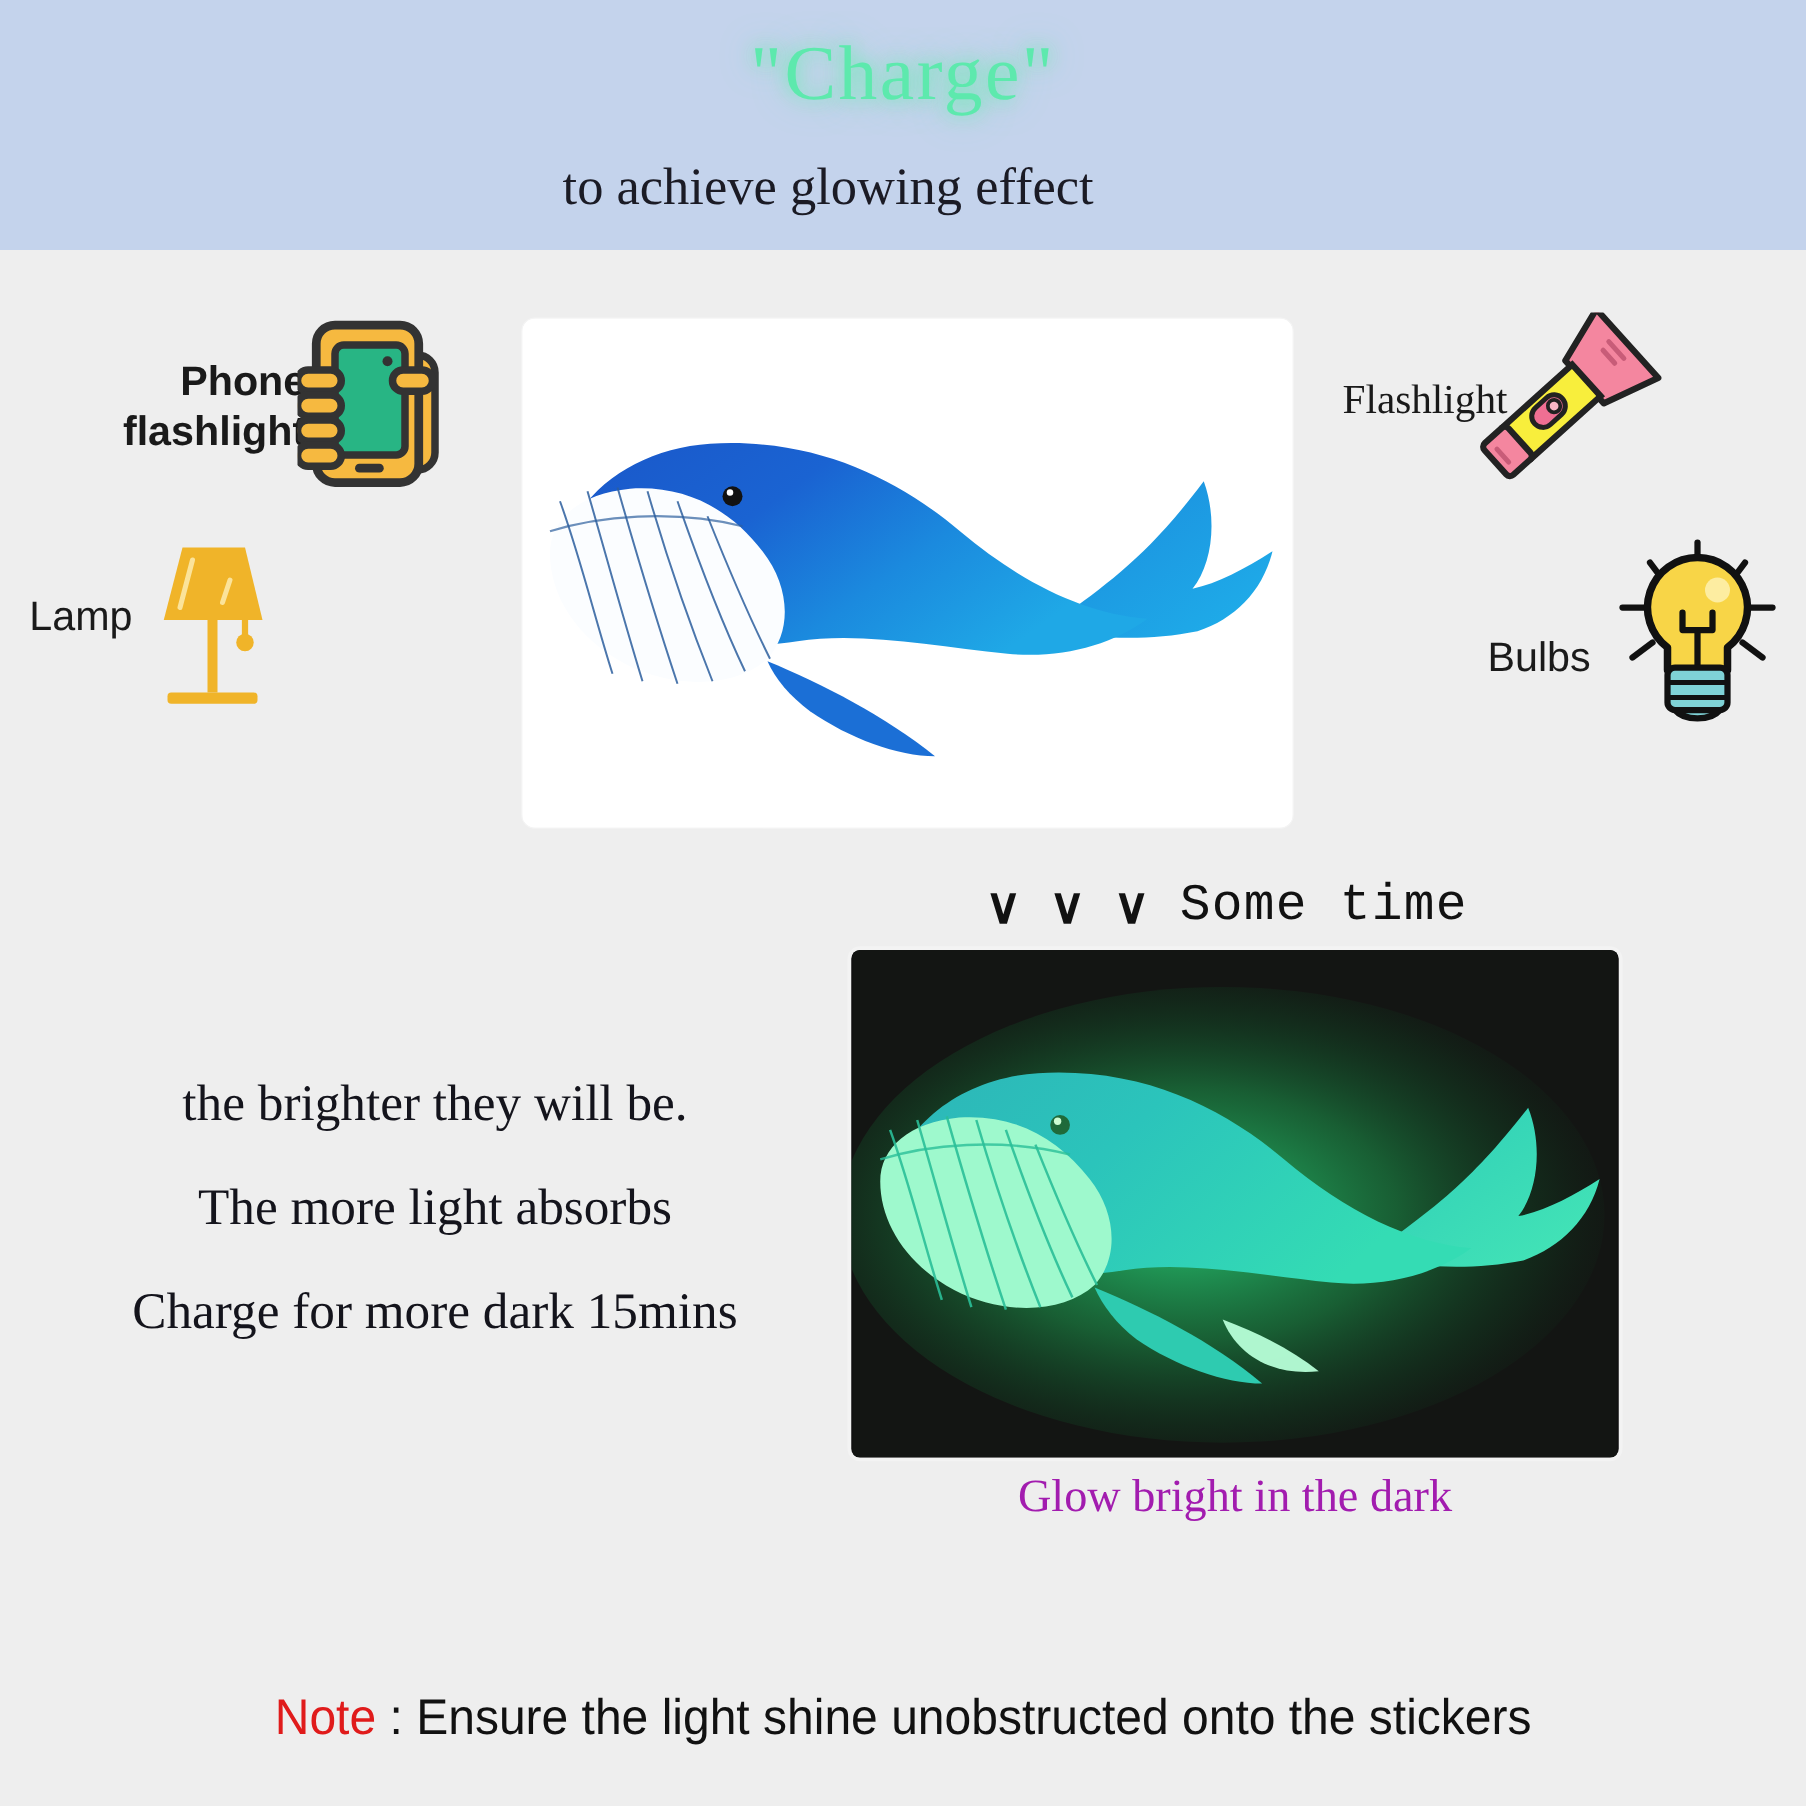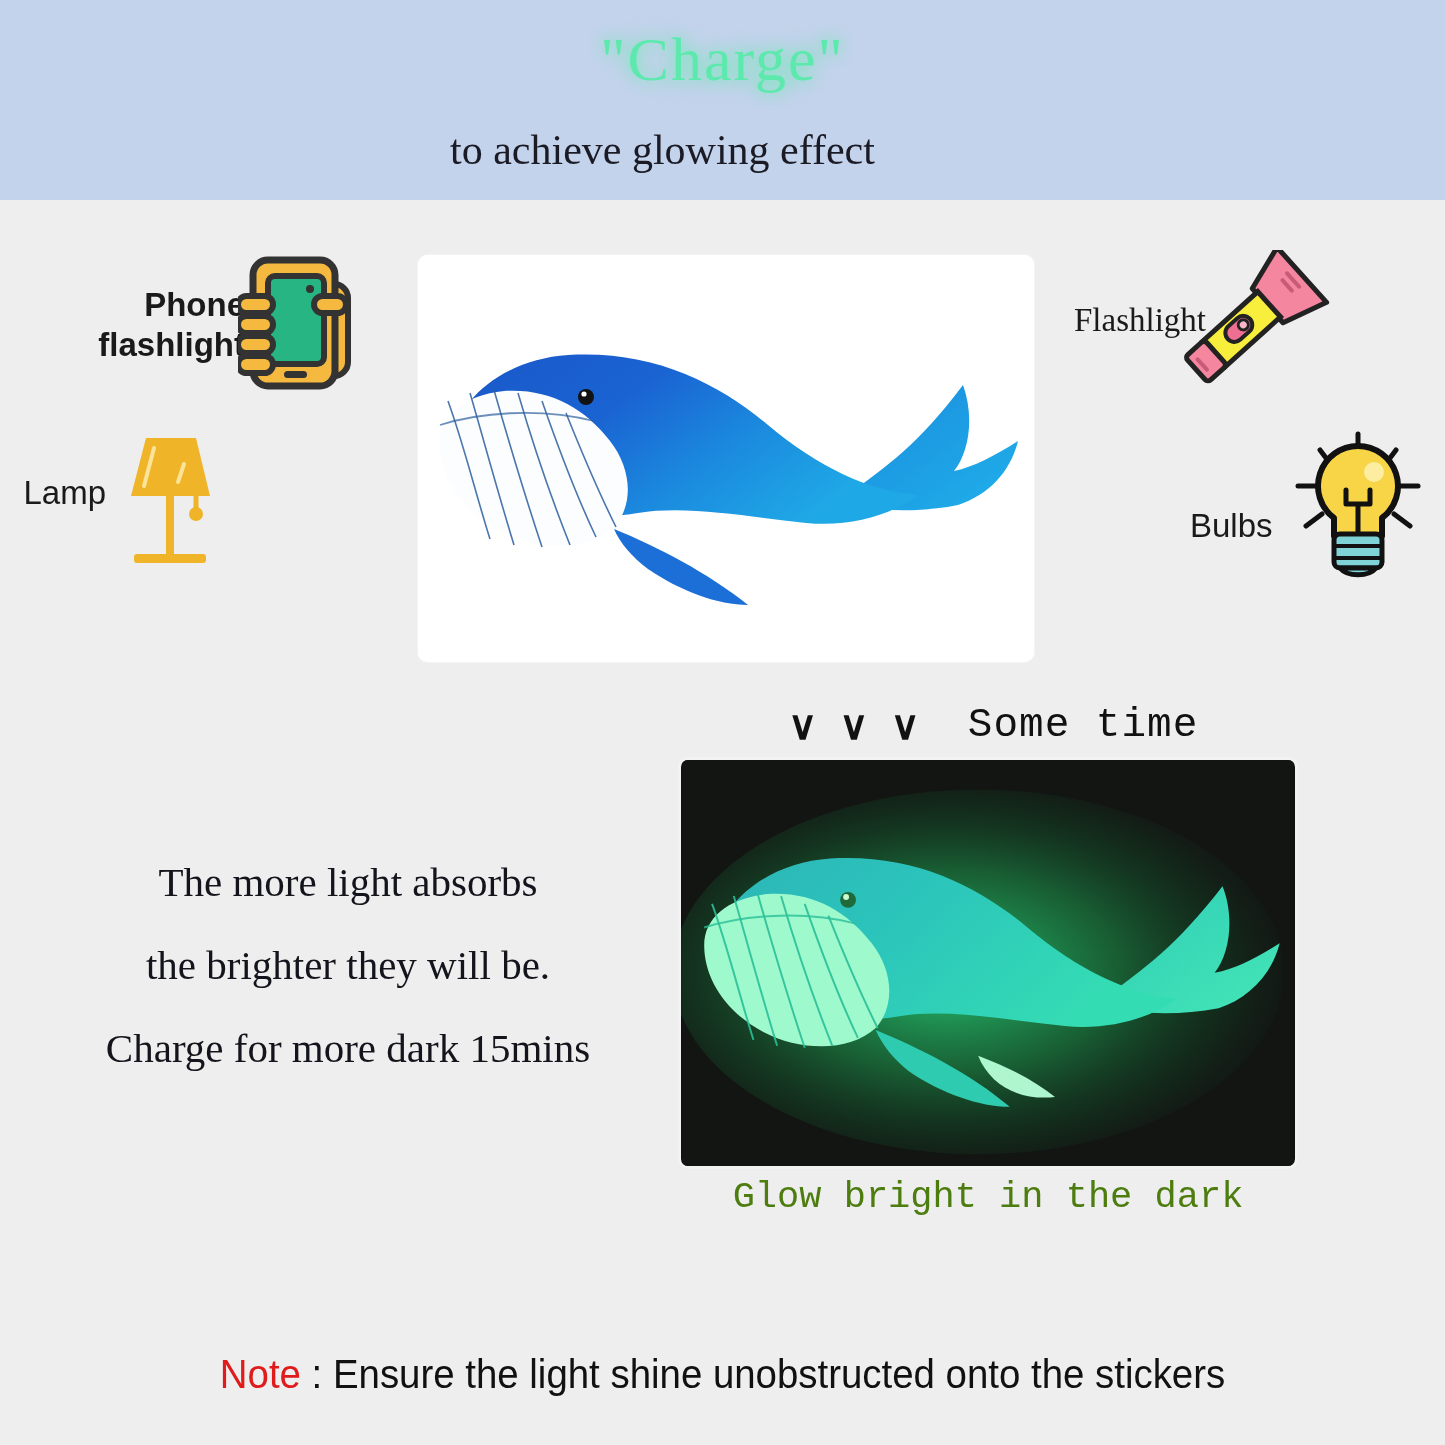--- a/index.html
+++ b/index.html
@@ -106,21 +106,21 @@
   }
   .chev-group { display: flex; gap: 22px; margin-left: 28px; }
   .chev {
     font-family: "Liberation Sans", sans-serif;
     font-weight: bold;
     font-size: 40px;
     color: #111111;
     line-height: 40px;
   }
   #sometime-text {
-    margin-left: 48px;
+    margin-left: 24px;
     font-family: "Liberation Mono", monospace;
     font-size: 41px;
     color: #111111;
     letter-spacing: 1px;
   }
 
   
   #absorb-block {
     position: absolute;
     left: 48px; top: 858px;
@@ -131,23 +131,23 @@
     color: #14141c;
   }
   #absorb-block div { margin-bottom: 35px; }
 
   
   #glow-caption {
     position: absolute;
     left: 678px; top: 1176px;
     width: 620px;
     text-align: center;
-    font-family: Liberation Mono, monospace;
+    font-family: Liberation Serif, serif;
     font-size: 37px;
-    color: #4d7c0f;
+    color: #a21caf;
   }
 
   
   #note-row {
     position: absolute;
     left: 0; top: 1352px;
     width: 1445px;
     text-align: center;
     font-family: "Liberation Sans", sans-serif;
     font-size: 40px;
@@ -352,22 +352,22 @@
       <path d="M196 274 C240 292 292 318 332 352 C302 352 262 338 230 316
                C214 304 202 288 196 274 Z" fill="#2ecbb0"></path>
       <path d="M300 300 C332 312 358 326 378 342 C342 346 312 330 300 300 Z" fill="#b7ffd8" opacity="0.95"></path>
 
       <circle cx="168" cy="142" r="8" fill="#1f6a3a"></circle>
       <circle cx="166" cy="139" r="3" fill="#cdfbd2"></circle>
     </svg>
   </div>
 
   <div id="absorb-block">
+    <div>the brighter they will be.</div>
     <div>The more light absorbs</div>
-    <div>the brighter they will be.</div>
     <div>Charge for more dark 15mins</div>
   </div>
 
   <div id="glow-caption">Glow bright in the dark</div>
 
   <div id="note-row">
     <span id="note-word">Note</span><span id="note-colon"> : </span><span>Ensure the light shine unobstructed onto the stickers</span>
   </div>
 
 </div>

